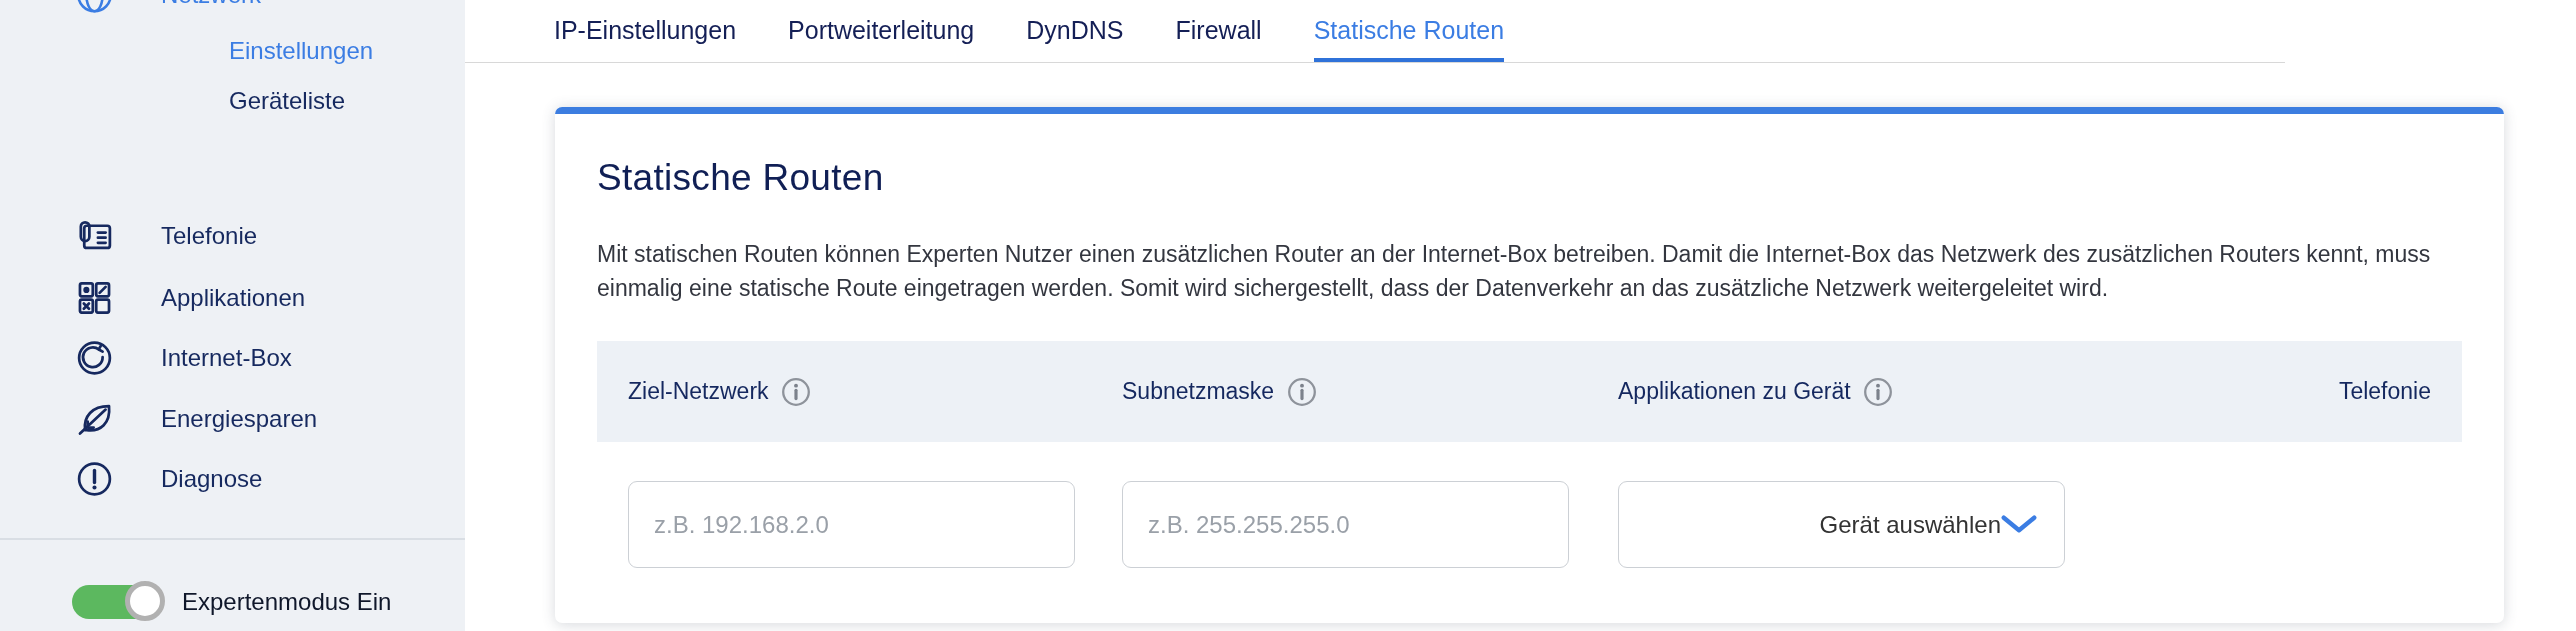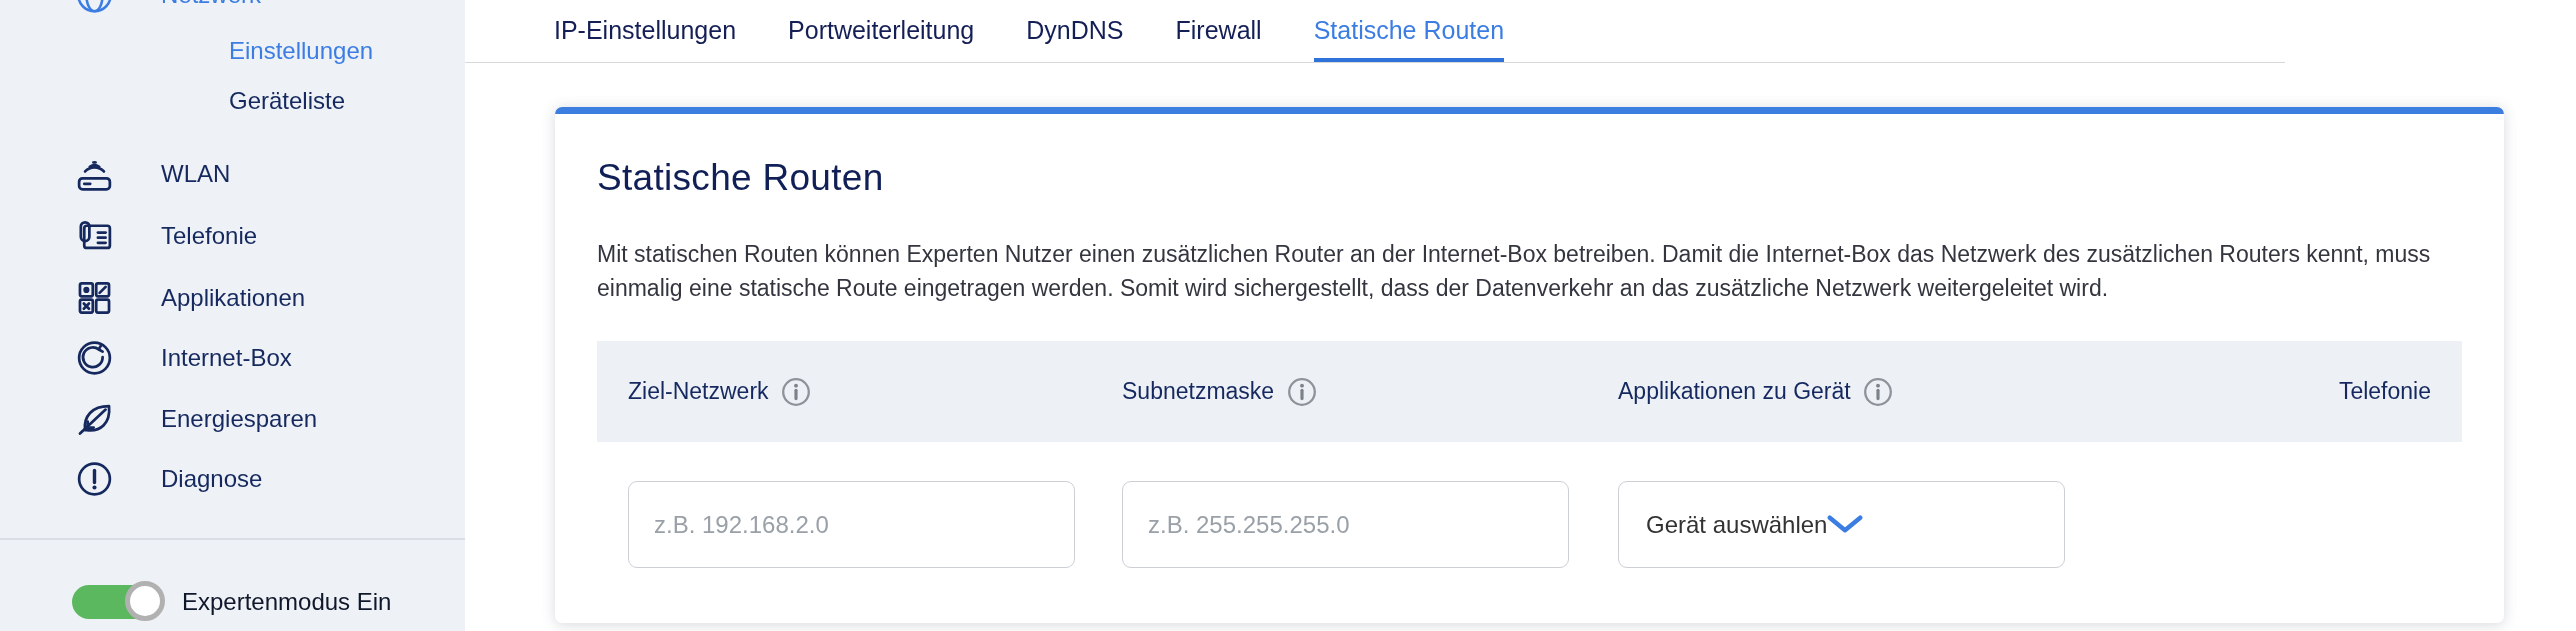--- a/index.html
+++ b/index.html
@@ -44,21 +44,21 @@
   .th{display:flex;align-items:center;gap:12.5px;padding-left:31px;font-size:23px;color:#15285f;white-space:nowrap;}
   .th.actions{justify-content:flex-end;padding-right:31px;padding-left:0;}
   .info-btn{width:30px;height:30px;display:inline-flex;cursor:pointer;flex:none;}
   .trow{margin-top:39px;display:grid;grid-template-columns:494px 496px 496px 1fr;align-items:center;}
   .cell{padding-left:31px;}
   .field{width:447px;height:87px;border:1.8px solid #ccd0d5;border-radius:9px;font-size:24px;
     color:#333;padding:0 25px;box-sizing:border-box;outline:none;background:#fff;
     font-family:"Liberation Sans",sans-serif;}
   .field::placeholder{color:#9aa0a8;}
   .select{width:447px;height:87px;border:1.8px solid #ccd0d5;border-radius:9px;display:flex;
-    align-items:center;justify-content:flex-start;padding:0 27px;box-sizing:border-box;
+    align-items:center;justify-content:flex-end;padding:0 27px;box-sizing:border-box;
     font-size:24px;color:#333;cursor:pointer;background:#fff;}
 </style>
 </head>
 <body>
 
 <div class="sidebar">
 
   <div class="nav-item i0 active">
     <span class="nav-icon">
       <svg viewBox="0 0 48 48" width="41" height="41" fill="none" stroke="#3b7de3" stroke-width="3">
@@ -71,32 +71,20 @@
   </div>
 
   <div class="nav-item i1 sub active">
     <span class="nav-label">Einstellungen</span>
   </div>
 
   <div class="nav-item i2 sub">
     <span class="nav-label">Geräteliste</span>
   </div>
 
-  <div class="nav-item i3">
-    <span class="nav-icon">
-      <svg viewBox="0 0 48 48" width="41" height="41" fill="none" stroke="#16295f" stroke-width="3.2" stroke-linecap="round">
-        <rect x="6" y="29" width="36" height="13" rx="4"></rect>
-        <line x1="12" y1="35.5" x2="19" y2="35.5"></line>
-        <path d="M13 21 a15 15 0 0 1 22 0"></path>
-        <path d="M18.5 15.5 a9.5 9.5 0 0 1 11 0"></path>
-        <path d="M22.7 10.5 a4.5 4.5 0 0 1 2.6 0"></path>
-      </svg>
-    </span>
-    <span class="nav-label">WLAN</span>
-  </div>
 
   <div class="nav-item i4">
     <span class="nav-icon">
       <svg viewBox="0 0 48 48" width="41" height="41" fill="none" stroke="#16295f" stroke-width="3.2" stroke-linecap="round">
         <rect x="12" y="12" width="30" height="26" rx="3"></rect>
         <rect x="8" y="8" width="10" height="22" rx="5"></rect>
         <line x1="28" y1="20" x2="37" y2="20"></line>
         <line x1="28" y1="26" x2="37" y2="26"></line>
         <line x1="28" y1="32" x2="37" y2="32"></line>
       </svg>

